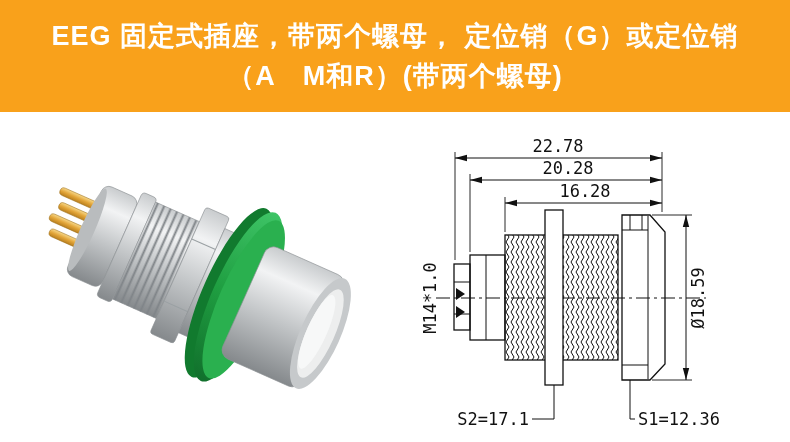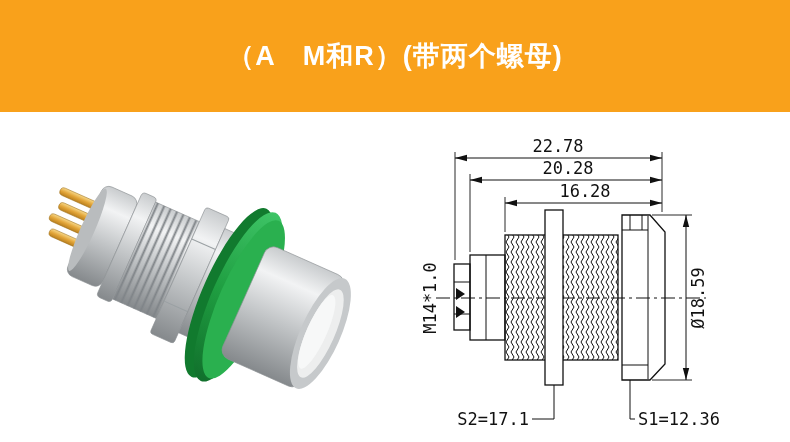--- a/index.html
+++ b/index.html
@@ -28,20 +28,21 @@
   }
   .thin { stroke:#111111; stroke-width:1; fill:none; }
   .outline { stroke:#111111; stroke-width:1.3; fill:none; }
 </style>
 </head>
 <body>
 
 <div class="page">
 
   <header class="banner">
+    <div class="l1">EEG 固定式插座，带两个螺母， 定位销（G）或定位销</div>
     <div class="l2">（A　M和R）(带两个螺母)</div>
   </header>
 
   <main class="content">
 
     <div class="render-wrap">
       <svg width="390" height="330" viewBox="0 0 390 330">
         <defs>
           <linearGradient id="gGrey" x1="0" y1="0" x2="0" y2="1">
             <stop offset="0" stop-color="#c9ccce"></stop>

